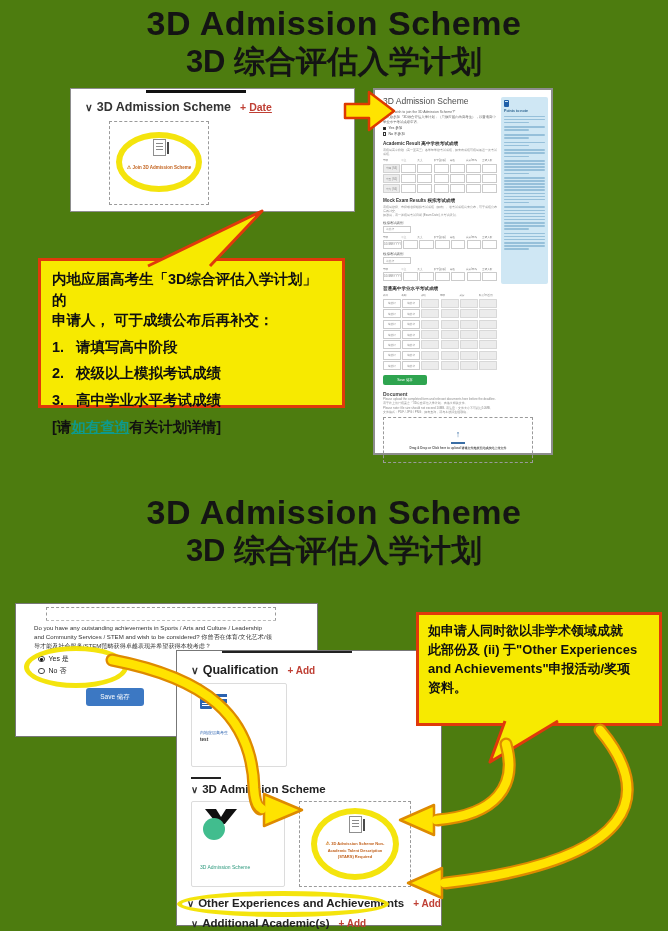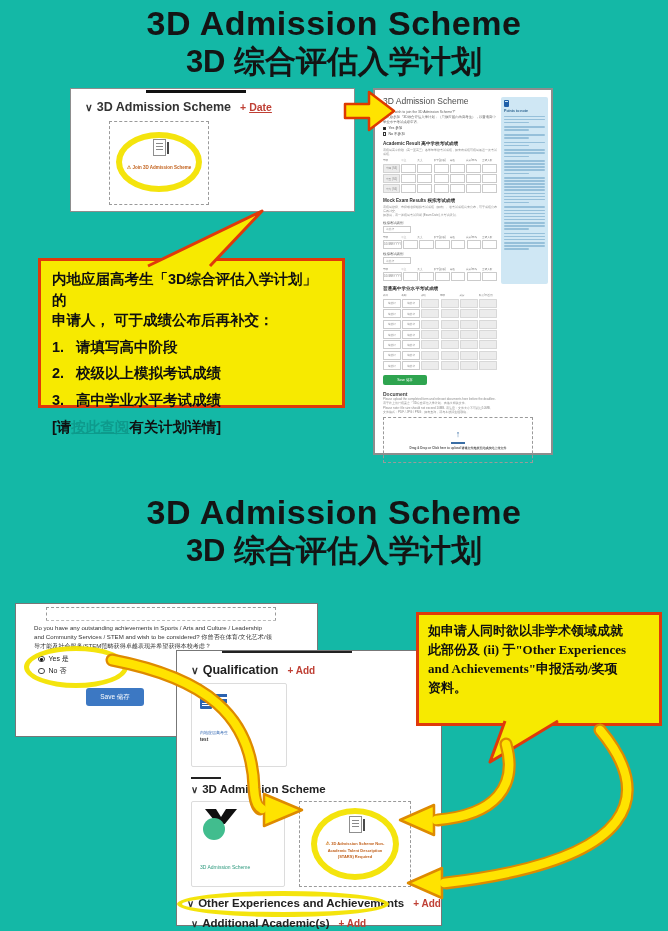--- a/index.html
+++ b/index.html
@@ -1,16 +1,16 @@
 <!DOCTYPE html>
 <html><head>
 <meta charset="utf-8">
 <style>
   html,body{margin:0;padding:0;background:#fff;}
-  #canvas{position:relative;width:668px;height:931px;background:#14b8a6;overflow:hidden;
+  #canvas{position:relative;width:668px;height:931px;background:#4d7c0f;overflow:hidden;
           font-family:"Liberation Sans",sans-serif;color:#222;}
   
   .titleblock{position:absolute;left:0;width:668px;text-align:center;line-height:1.1;}
   .t-en{font-size:34px;font-weight:bold;color:#141414;letter-spacing:.5px;}
   .t-zh{font-size:31px;font-weight:bold;color:#141414;margin-top:3px;}
   
   .panel{position:absolute;background:#fff;border:1.5px solid #8d8d8d;box-sizing:border-box;}
   .blkline{position:absolute;height:2.5px;background:#111;}
   .chev{font-size:.85em;margin-right:4px;color:#333;}
   .whead{position:absolute;display:flex;align-items:center;font-size:12.5px;font-weight:600;color:#333;}
@@ -63,21 +63,21 @@
   .para{margin-bottom:3px;}
   .sk{height:1.6px;background:#96c0da;margin-bottom:1.5px;border-radius:1px;}
   .sk.short{width:60%;}
   
   .bubble{position:absolute;background:#f7ea00;border:3px solid #e0390b;box-sizing:border-box;z-index:40;
           color:#101010;font-weight:bold;}
   #bubble1{left:38px;top:258px;width:307px;height:150px;padding:8px 11px;font-size:14.5px;line-height:1.42;}
   #bubble1 .li{display:flex;gap:12px;margin-top:6px;}
   #bubble1 .foot{margin-top:7px;}
   .teal{color:#0e9a8c;text-decoration:underline;}
-  #bubble2{left:416px;top:612px;width:246px;height:114px;padding:7px 9px;font-size:13px;line-height:1.45;font-family:Liberation Serif, serif;}
+  #bubble2{left:416px;top:612px;width:246px;height:114px;padding:7px 9px;font-size:13px;line-height:1.45;}
   
   .q2text{position:absolute;left:18px;top:19px;width:278px;font-size:6.1px;color:#333;line-height:1.5;}
   .radio2{position:absolute;display:flex;align-items:center;gap:4px;font-size:7px;color:#222;}
   .r{width:6.5px;height:6.5px;border:1px solid #444;border-radius:50%;position:relative;box-sizing:border-box;background:#fff;}
   .r.sel:after{content:"";position:absolute;left:1.2px;top:1.2px;width:2.6px;height:2.6px;border-radius:50%;background:#111;}
   .savebtn{position:absolute;background:#3c78c3;color:#fff;border:none;border-radius:3px;
            font-size:6.5px;display:flex;align-items:center;justify-content:center;}
   .shead{position:absolute;display:flex;align-items:center;font-size:12px;font-weight:600;color:#222;}
   .card{position:absolute;background:#fff;border:1px solid #dcdcdc;border-radius:2px;box-sizing:border-box;}
   .qicon{position:absolute;display:flex;gap:2px;}
@@ -386,21 +386,21 @@
         <div class="li">
           <span class="num">2.</span>
           <span class="txt">校级以上模拟考试成绩</span>
         </div>
         <div class="li">
           <span class="num">3.</span>
           <span class="txt">高中学业水平考试成绩</span>
         </div>
       </div>
     <div class="foot">
-      <span>[请</span><span class="teal">按此查阅</span><span>有关计划详情]</span>
+      <span>[请</span><span class="teal">如有查询</span><span>有关计划详情]</span>
     </div>
   </div>
 
   <div class="titleblock" style="top:494px">
     <div class="t-en">3D Admission Scheme</div>
     <div class="t-zh">3D 综合评估入学计划</div>
   </div>
 
   <div class="panel" style="left:15px;top:603px;width:303px;height:134px;border-color:#777">
     <div class="dashedbox" style="left:30px;top:3px;width:230px;height:14px;border-bottom-color:#bbb"></div>

